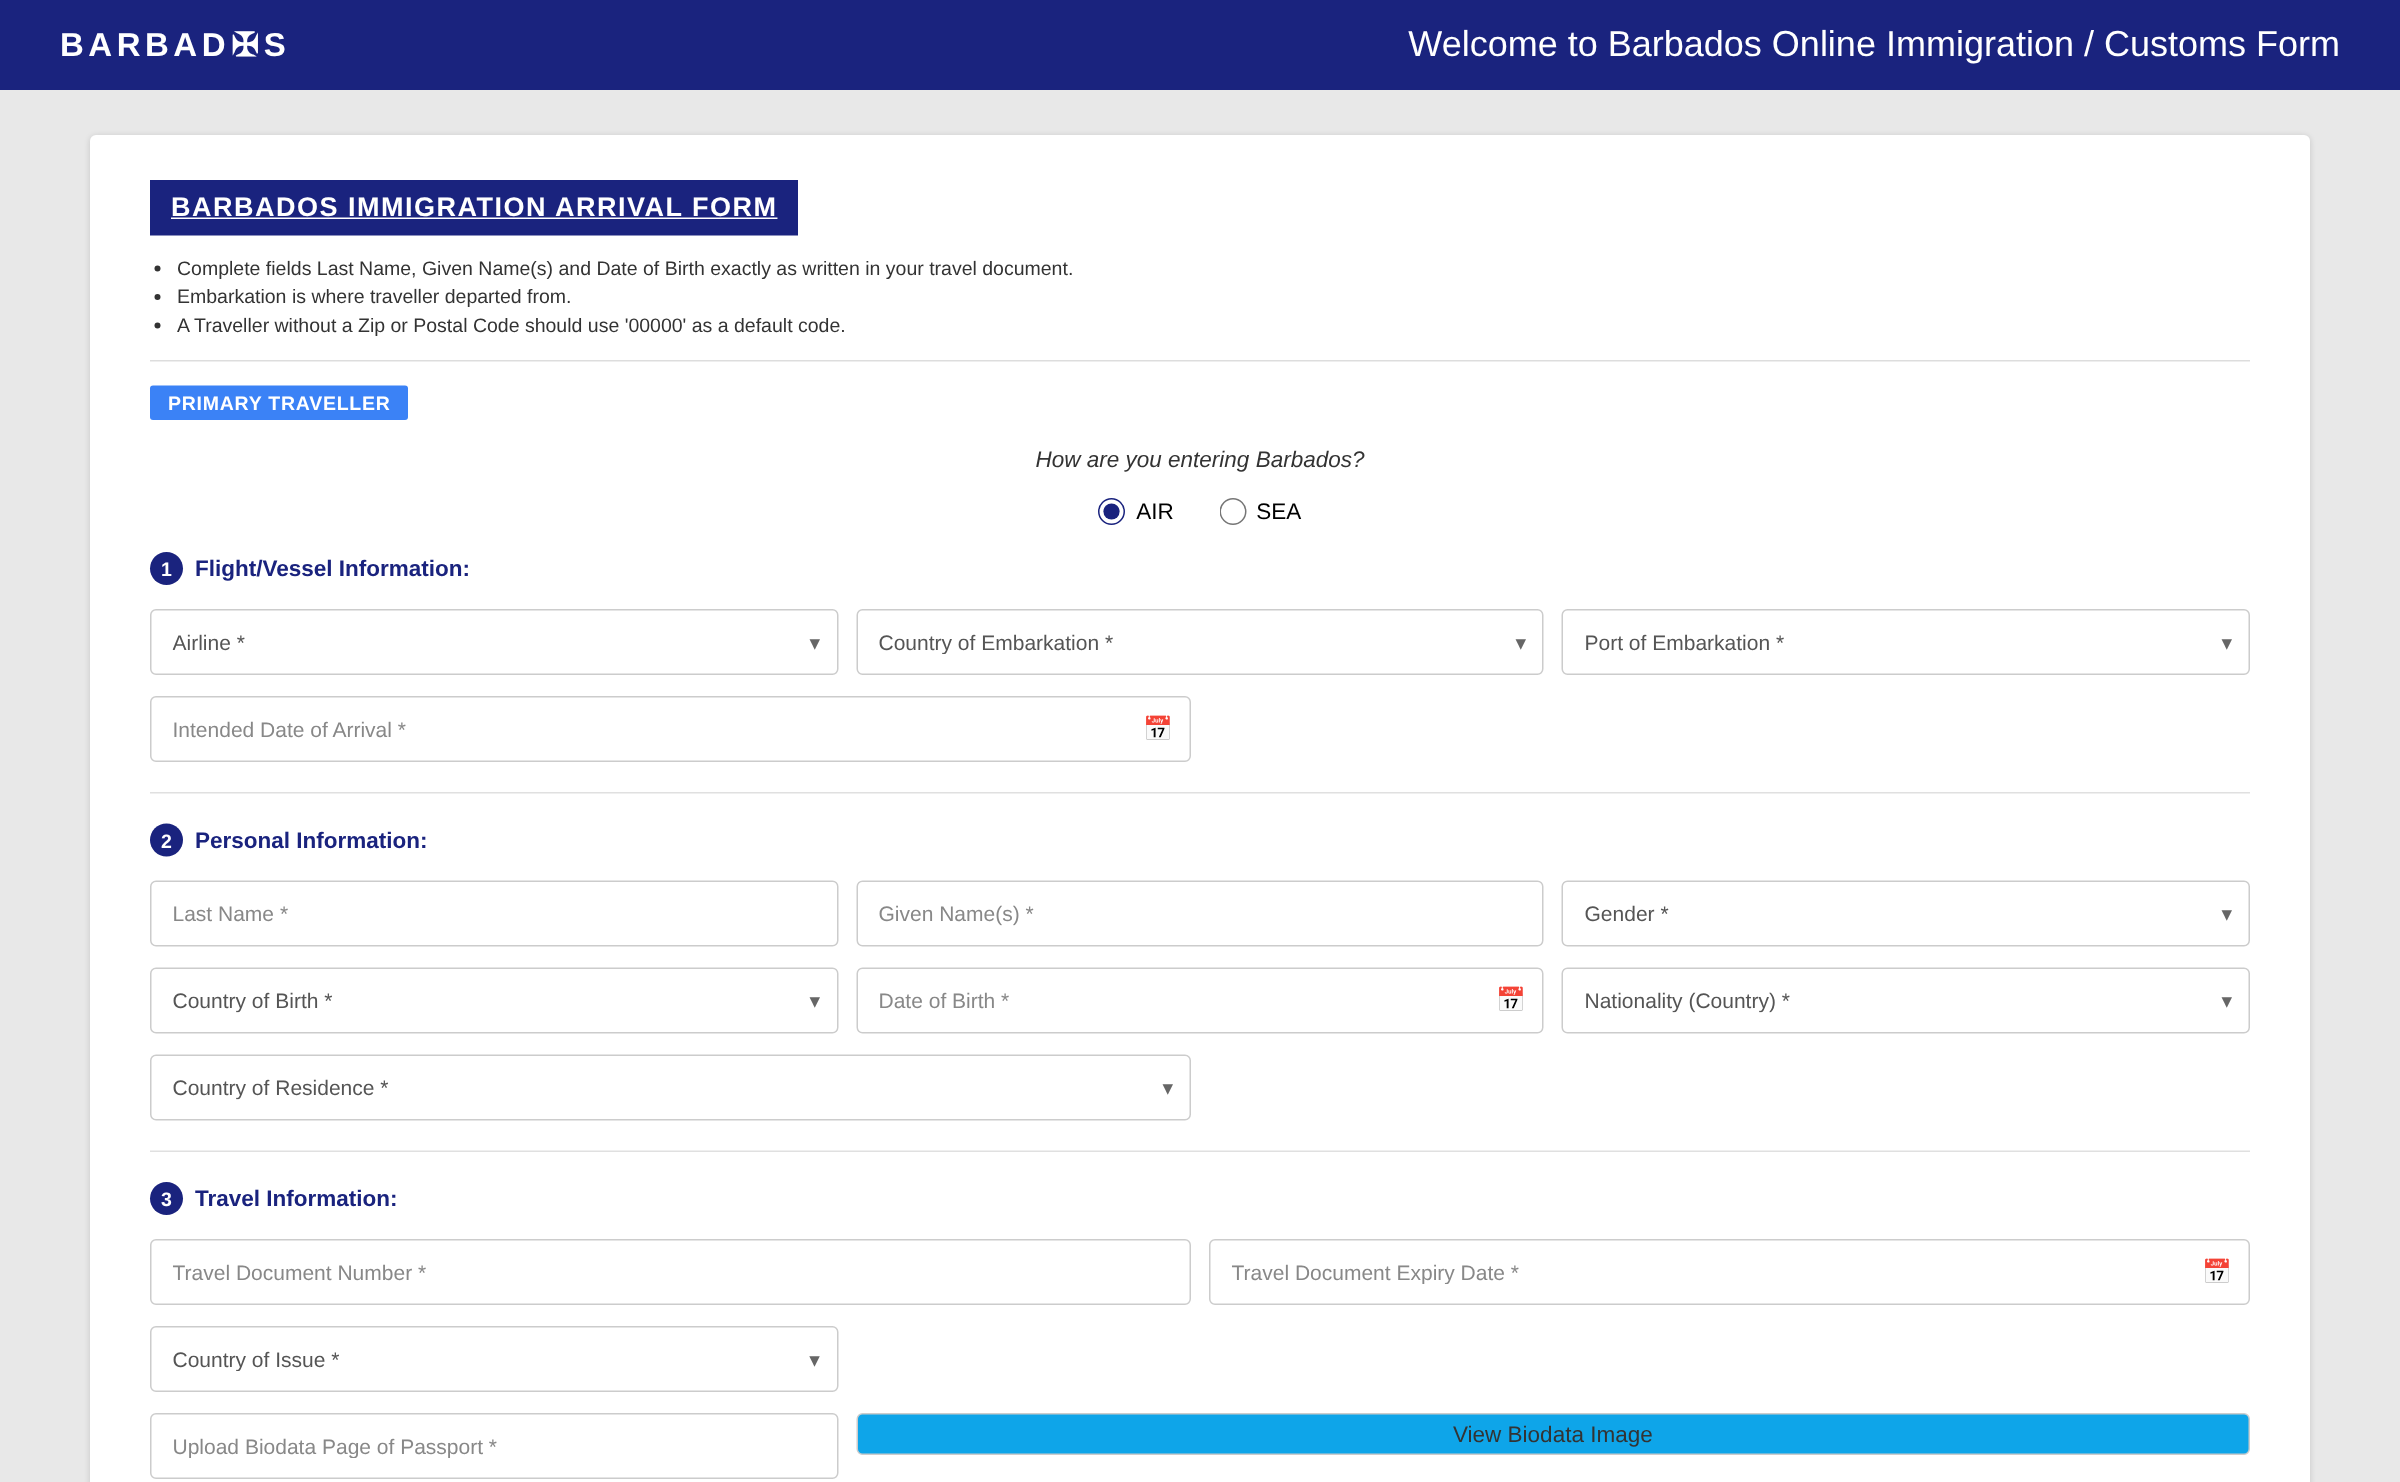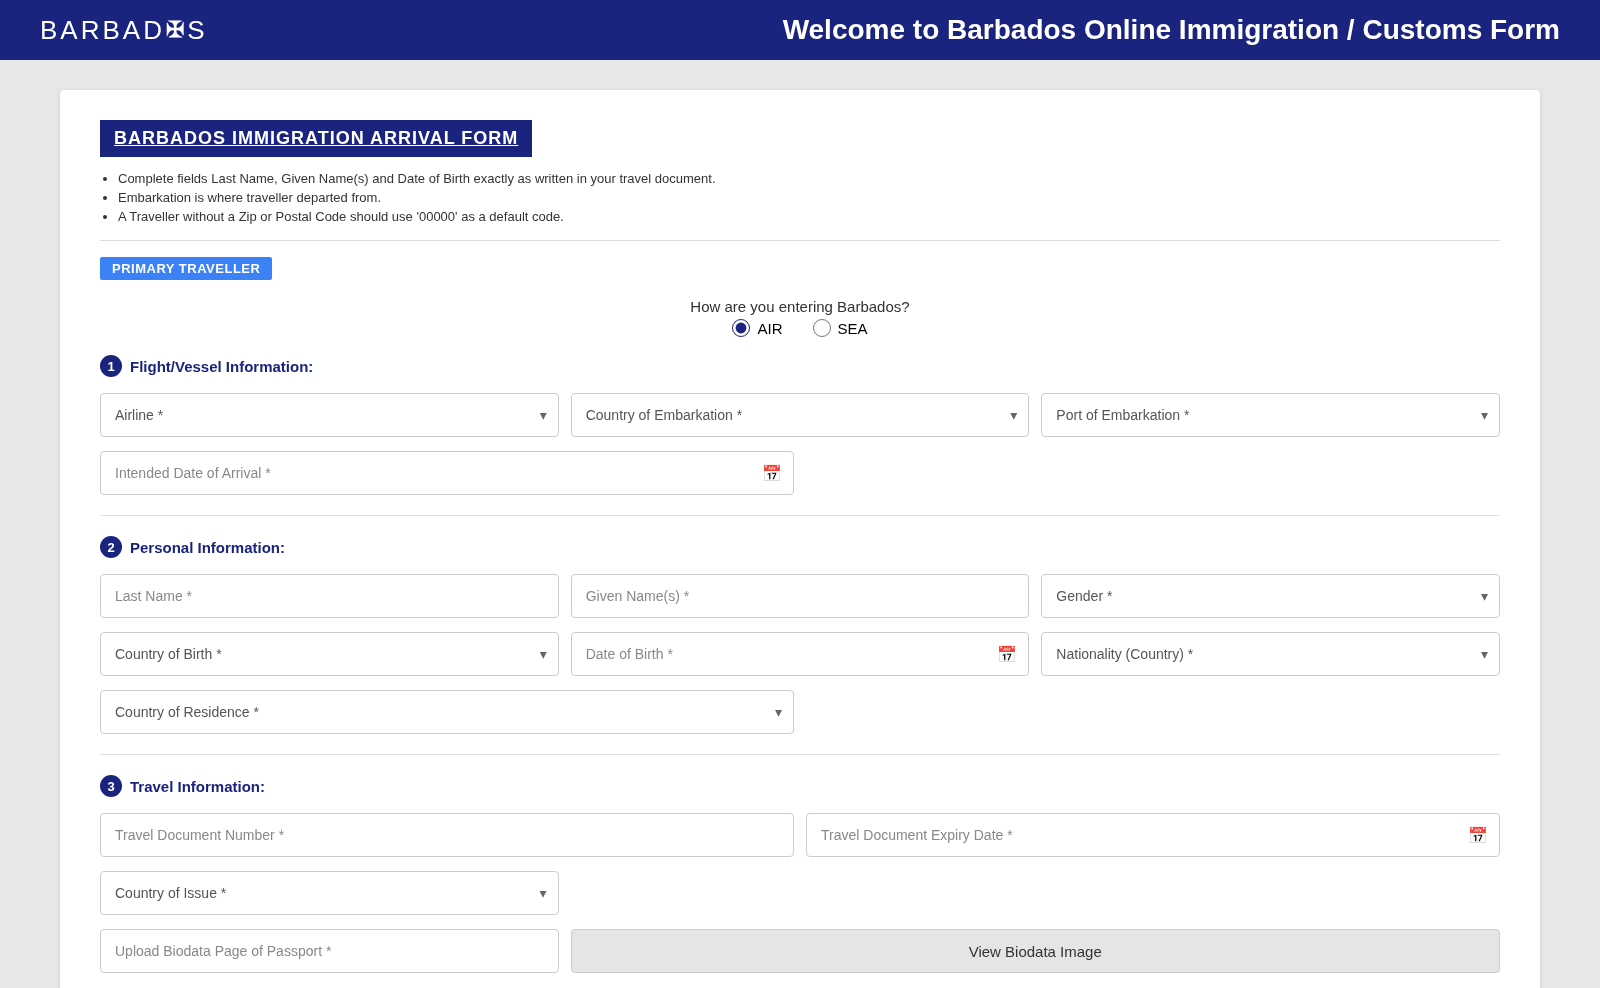--- a/index.html
+++ b/index.html
@@ -17,31 +17,31 @@
     }
     .header-logo {
       font-size: 28px;
       font-weight: 900;
       letter-spacing: 2px;
       color: white;
       display: flex;
       align-items: center;
     }
     .logo-text {
-      font-size: 26px;
-      font-weight: 400;
+      font-size: 22px;
+      font-weight: 700;
       letter-spacing: 3px;
     }
     .logo-trident {
       font-size: 22px;
       margin: 0 1px;
     }
     .header-title {
-      font-size: 28px;
-      font-weight: 700;
+      font-size: 24px;
+      font-weight: 400;
       color: white;
     }
 
     
     .main-content {
       padding: 30px 60px;
     }
 
     .form-card {
       background: white;
@@ -92,21 +92,22 @@
     }
 
     
     .entry-question {
       text-align: center;
       margin-bottom: 18px;
     }
     .entry-question p {
       font-size: 15px;
       color: #333;
-      margin-bottom: 4px;
+      margin-bottom: 17px;
+      font-style: italic;
     }
     .radio-group {
       display: flex;
       justify-content: center;
       gap: 30px;
     }
     .radio-option {
       display: flex;
       align-items: center;
       gap: 7px;
@@ -197,24 +198,24 @@
       right: 12px;
       top: 50%;
       transform: translateY(-50%);
       pointer-events: none;
       color: #666;
       font-size: 16px;
     }
 
     .view-btn {
       width: 100%;
-      height: 44px;
+      height: 28px;
       border: 1px solid #ccc;
       border-radius: 4px;
-      background: #e5e5e5;
+      background: #0ea5e9;
       font-size: 15px;
       color: #333;
       cursor: pointer;
       font-weight: 500;
     }
 
     .section-divider {
       border: none;
       border-top: 1px solid #e0e0e0;
       margin: 20px 0;

